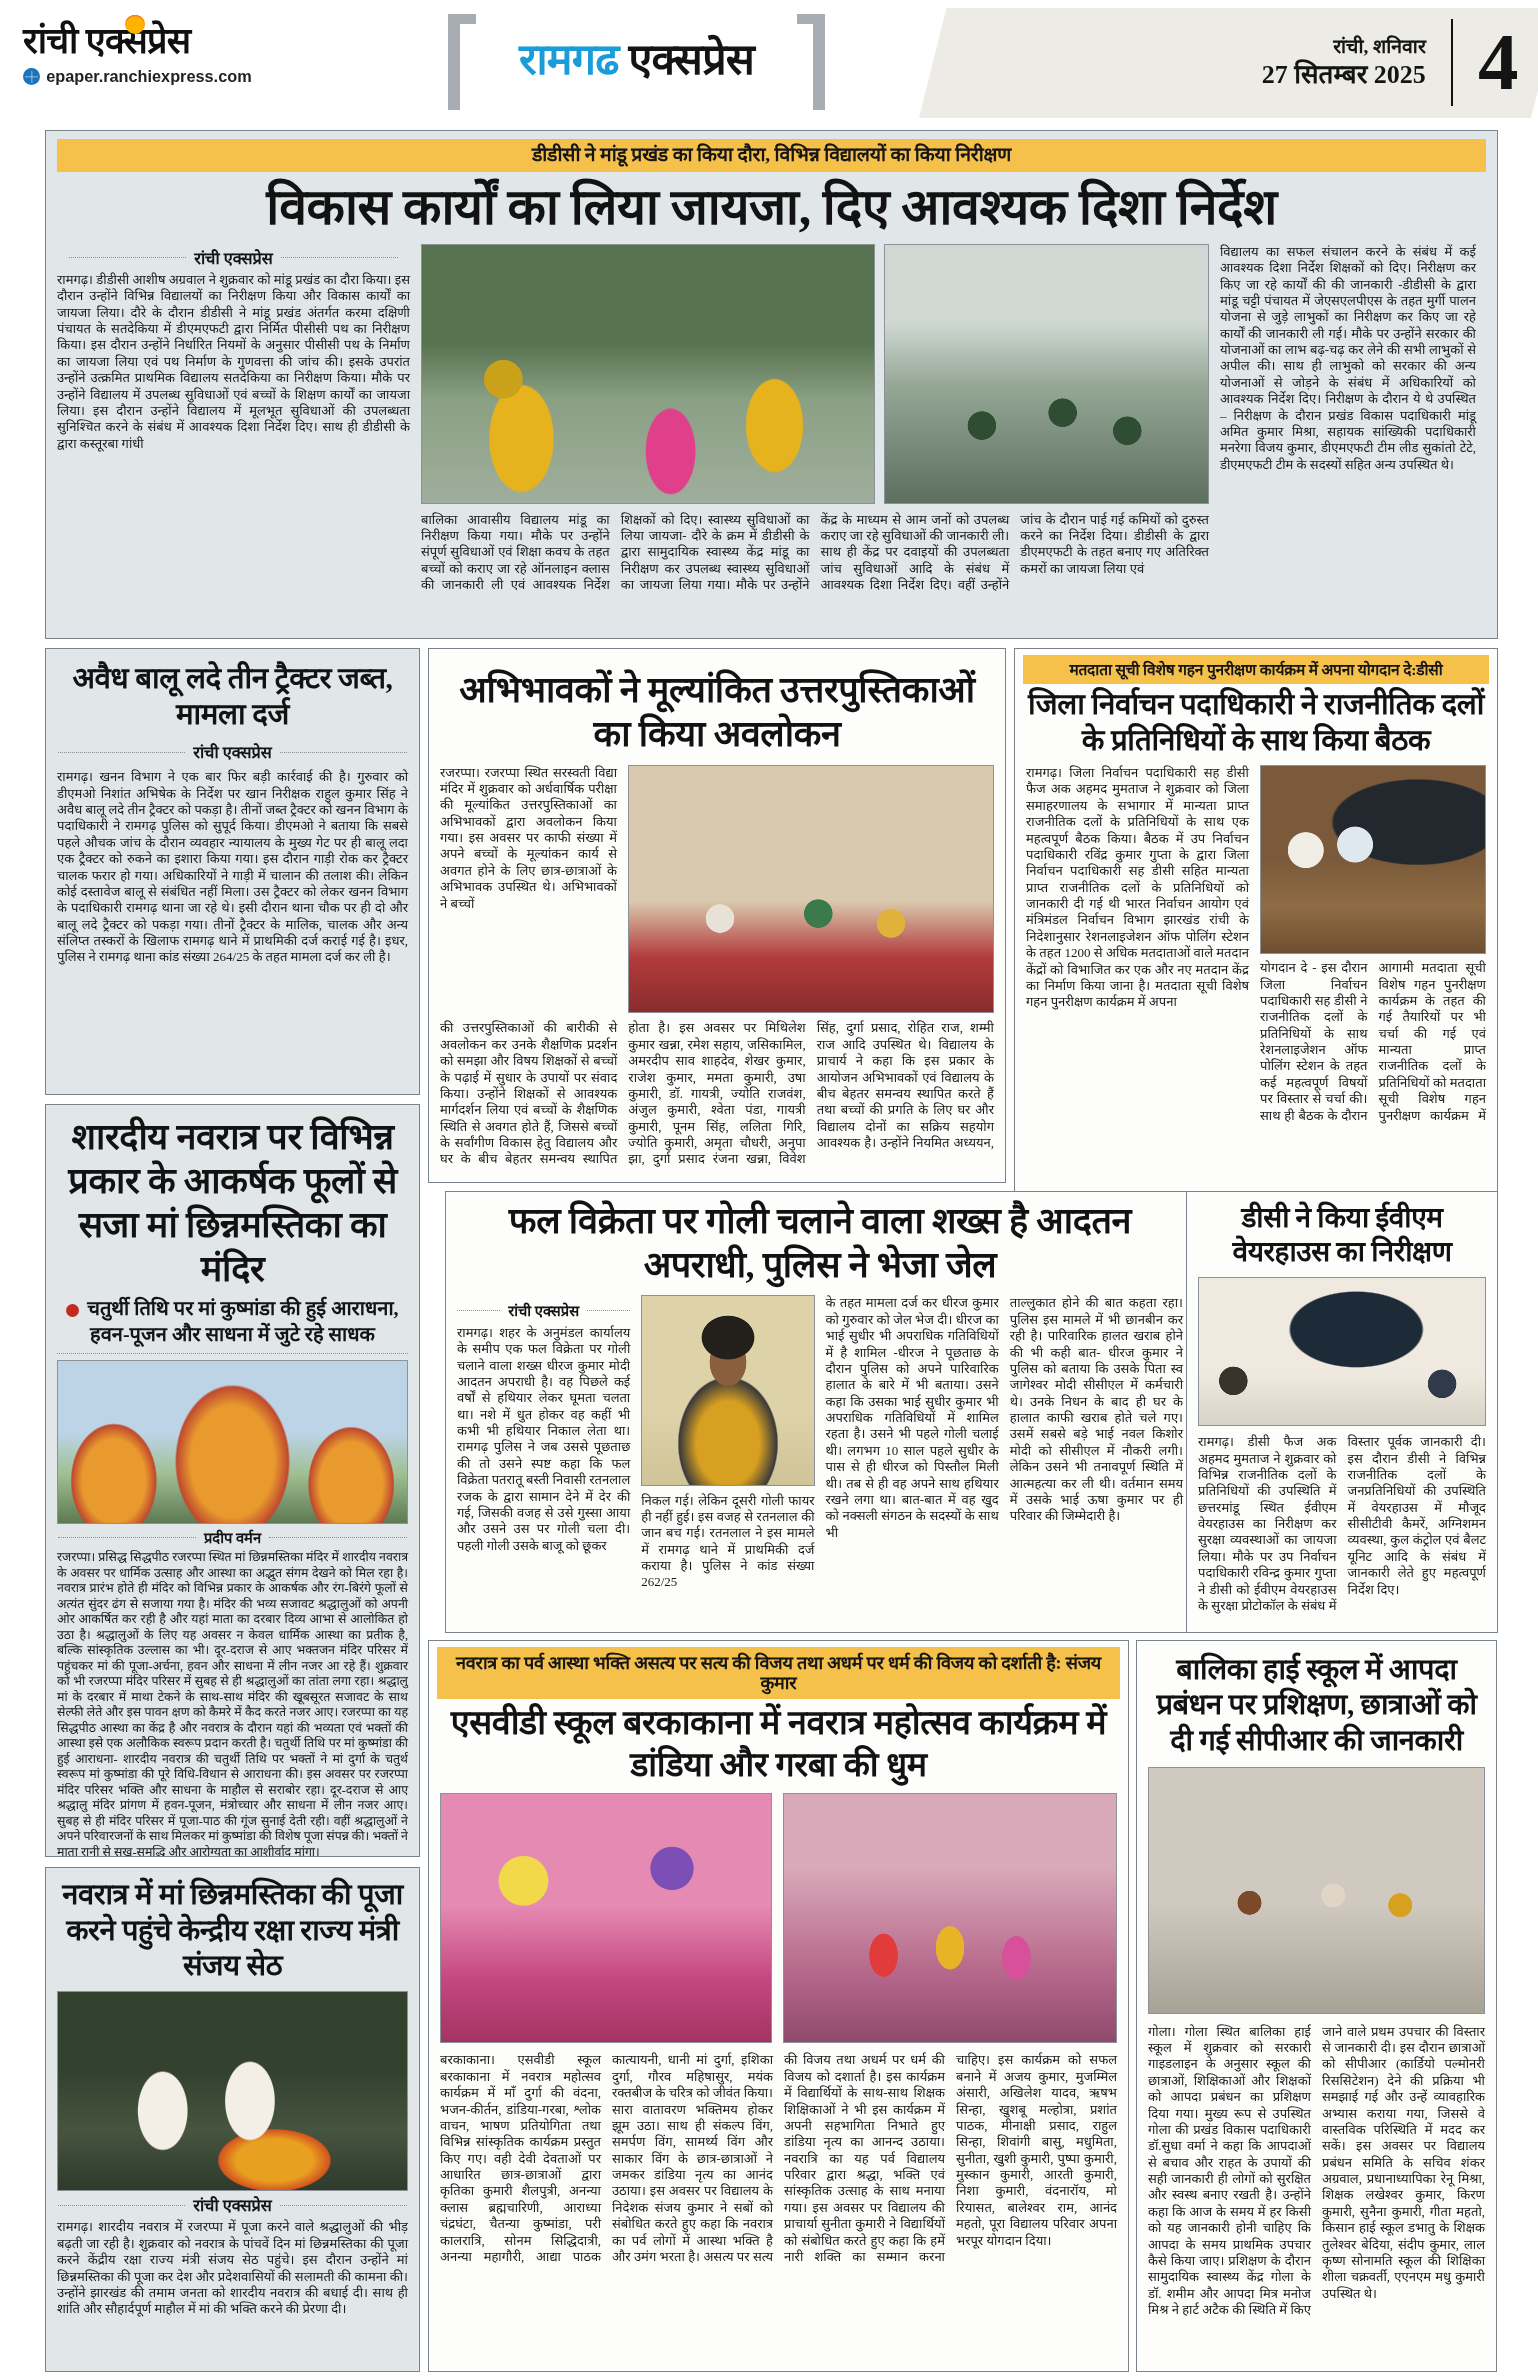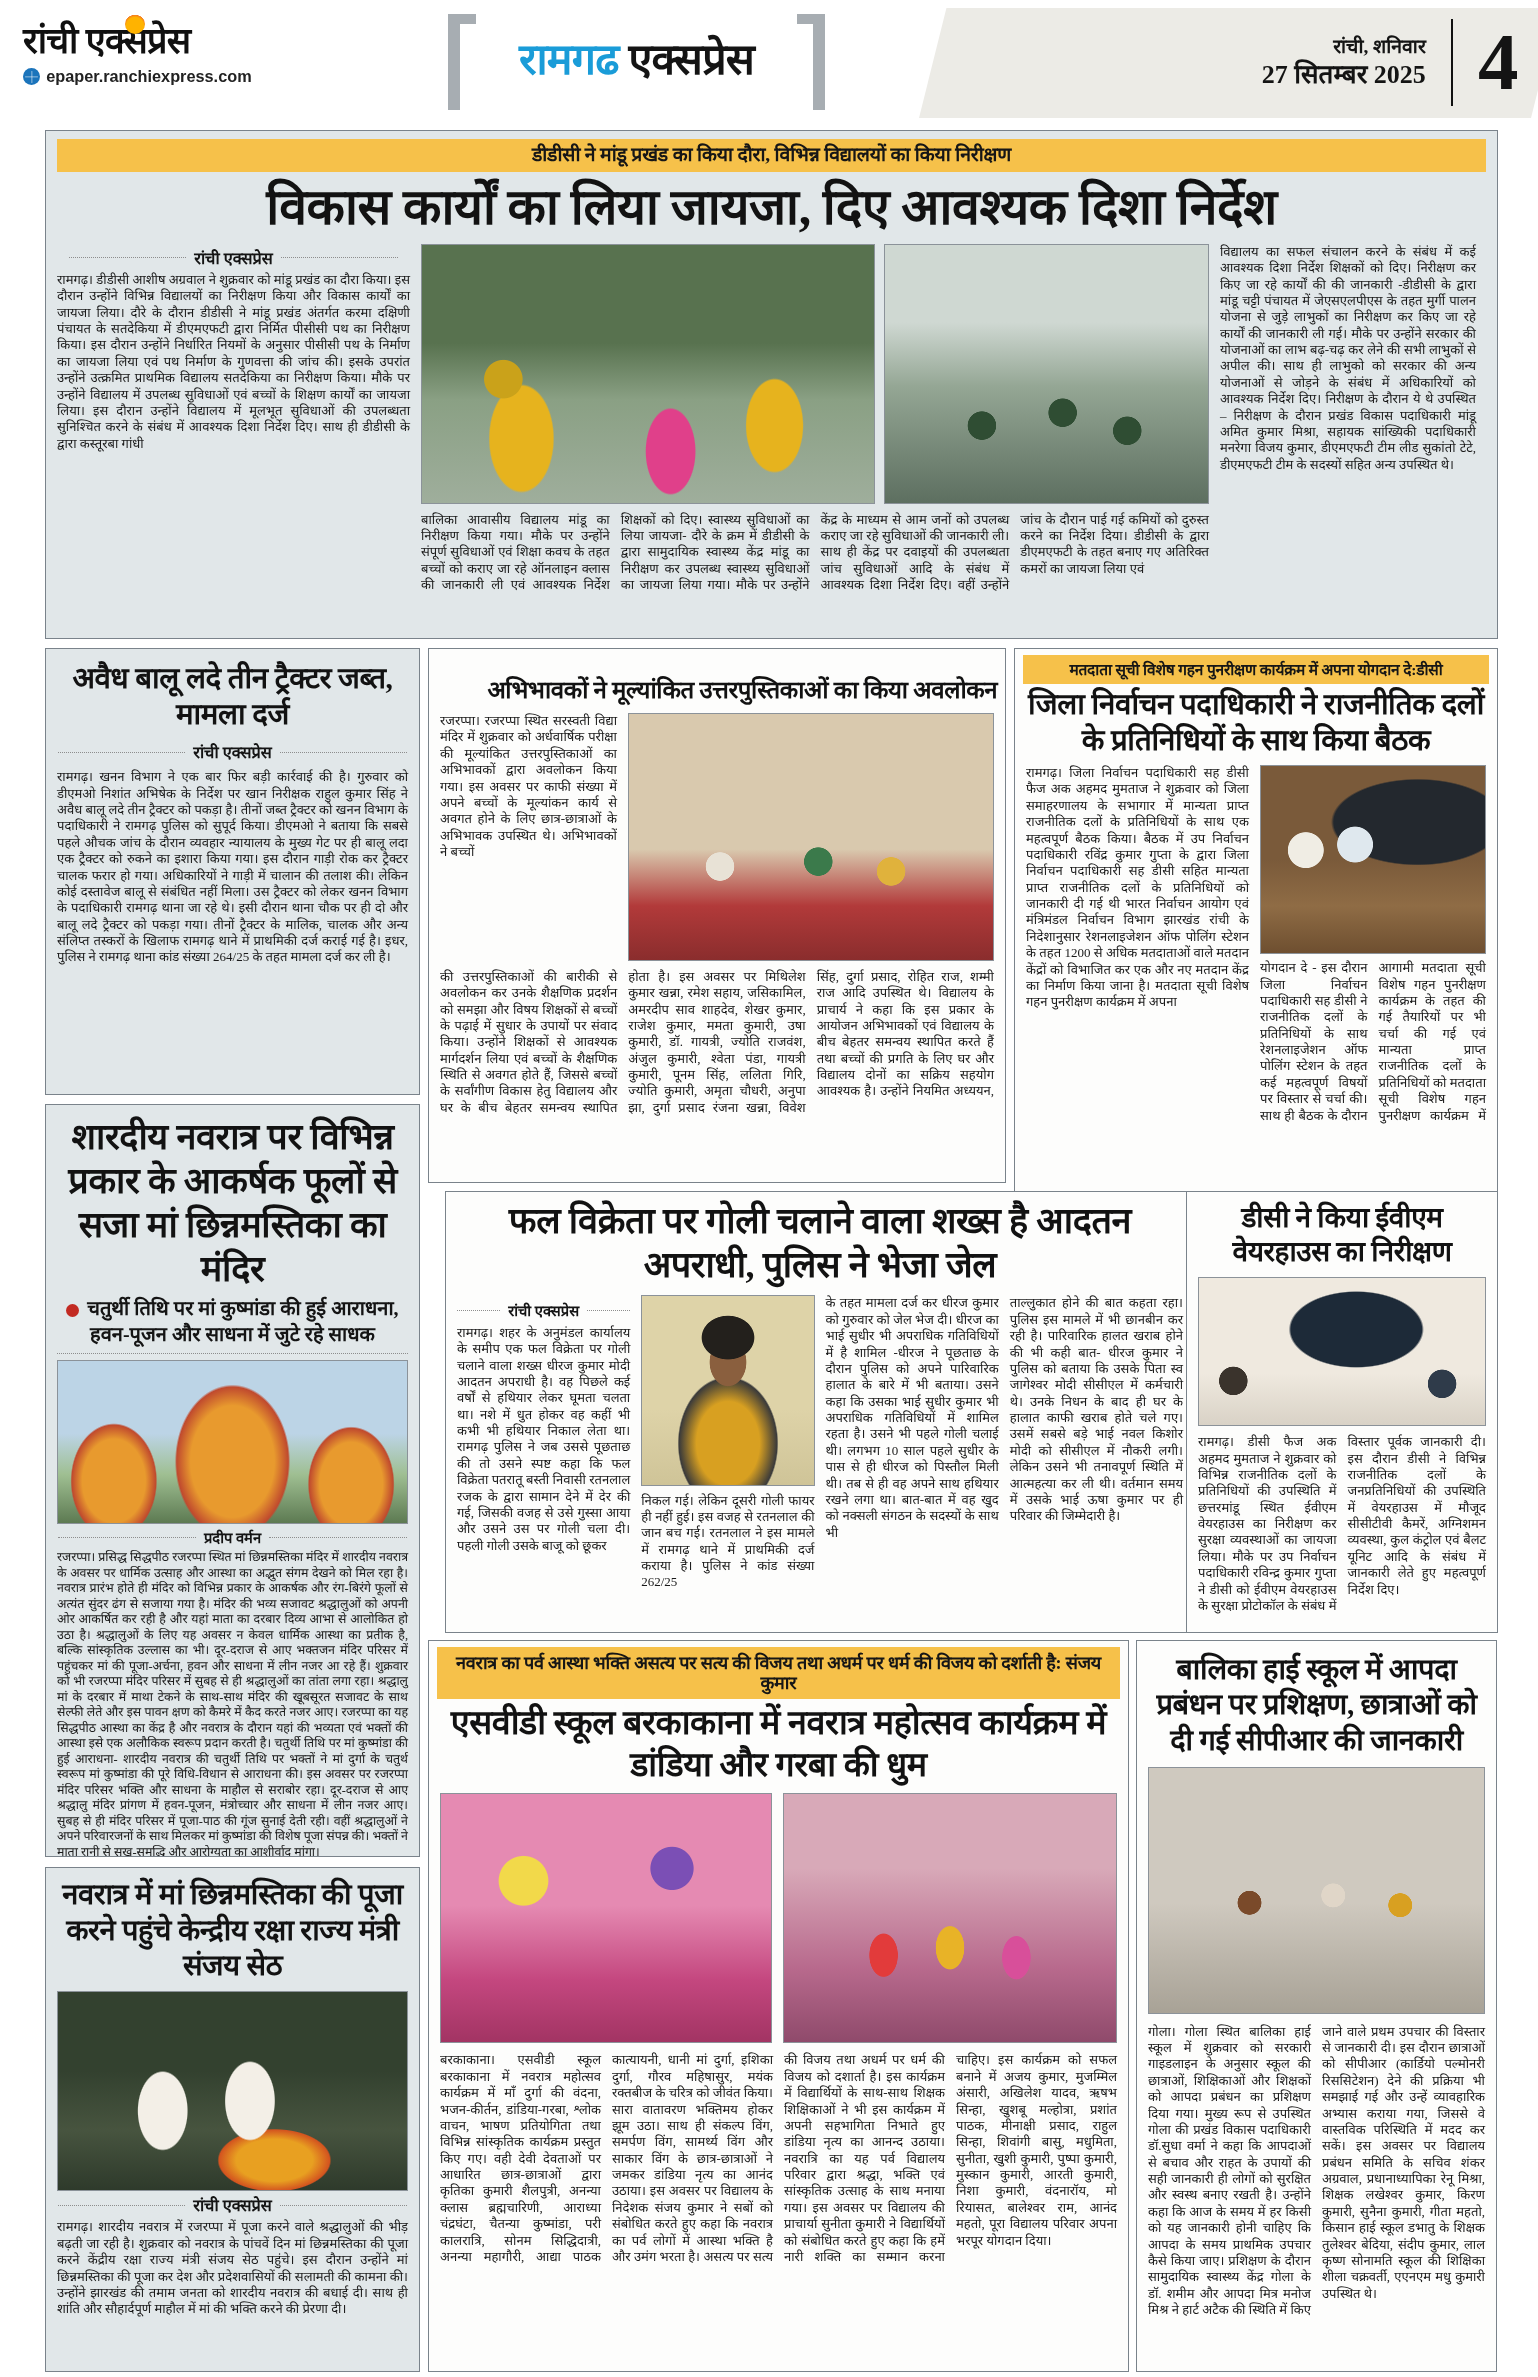--- a/index.html
+++ b/index.html
@@ -199,21 +199,21 @@
     <div class="photo ph-puja" style="height:200px;margin:7.8px 11px 3.1px;"></div>
     <div class="byline">
       <span class="rule"></span>
         <span>रांची एक्सप्रेस</span>
         <span class="rule"></span>
     </div>
     <div class="bt">रामगढ़। शारदीय नवरात्र में रजरप्पा में पूजा करने वाले श्रद्धालुओं की भीड़ बढ़ती जा रही है। शुक्रवार को नवरात्र के पांचवें दिन मां छिन्नमस्तिका की पूजा करने केंद्रीय रक्षा राज्य मंत्री संजय सेठ पहुंचे। इस दौरान उन्होंने मां छिन्नमस्तिका की पूजा कर देश और प्रदेशवासियों की सलामती की कामना की। उन्होंने झारखंड की तमाम जनता को शारदीय नवरात्र की बधाई दी। साथ ही शांति और सौहार्दपूर्ण माहौल में मां की भक्ति करने की प्रेरणा दी।</div>
   </div>
 
   <div class="box white" style="left:428px;top:648px;width:578px;height:535px;">
-    <div class="hl" style="font-size:24px;margin-top:27px;text-align:right;">अभिभावकों ने मूल्यांकित उत्तरपुस्तिकाओं का किया अवलोकन</div>
+    <div class="hl" style="font-size:36px;margin-top:20px;">अभिभावकों ने मूल्यांकित उत्तरपुस्तिकाओं का किया अवलोकन</div>
     <div style="display:grid;grid-template-columns:177px 1fr;column-gap:11px;margin:7.8px 11px 0;">
       <div class="bt" style="margin:0;">रजरप्पा। रजरप्पा स्थित सरस्वती विद्या मंदिर में शुक्रवार को अर्धवार्षिक परीक्षा की मूल्यांकित उत्तरपुस्तिकाओं का अभिभावकों द्वारा अवलोकन किया गया। इस अवसर पर काफी संख्या में अपने बच्चों के मूल्यांकन कार्य से अवगत होने के लिए छात्र-छात्राओं के अभिभावक उपस्थित थे। अभिभावकों ने बच्चों</div>
       <div class="photo ph-parents" style="height:248px;"></div>
     </div>
     <div class="bt cols3" style="margin:7.8px 11px 0;height:163px;">की उत्तरपुस्तिकाओं की बारीकी से अवलोकन कर उनके शैक्षणिक प्रदर्शन को समझा और विषय शिक्षकों से बच्चों के पढ़ाई में सुधार के उपायों पर संवाद किया। उन्होंने शिक्षकों से आवश्यक मार्गदर्शन लिया एवं बच्चों के शैक्षणिक स्थिति से अवगत होते हैं, जिससे बच्चों के सर्वांगीण विकास हेतु विद्यालय और घर के बीच बेहतर समन्वय स्थापित होता है। इस अवसर पर मिथिलेश कुमार खन्ना, रमेश सहाय, जसिकामिल, अमरदीप साव शाहदेव, शेखर कुमार, राजेश कुमार, ममता कुमारी, उषा कुमारी, डॉ. गायत्री, ज्योति राजवंश, अंजुल कुमारी, श्वेता पंडा, गायत्री कुमारी, पूनम सिंह, ललिता गिरि, ज्योति कुमारी, अमृता चौधरी, अनुपा झा, दुर्गा प्रसाद रंजना खन्ना, विवेश सिंह, दुर्गा प्रसाद, रोहित राज, शम्मी राज आदि उपस्थित थे। विद्यालय के प्राचार्य ने कहा कि इस प्रकार के आयोजन अभिभावकों एवं विद्यालय के बीच बेहतर समन्वय स्थापित करते हैं तथा बच्चों की प्रगति के लिए घर और विद्यालय दोनों का सक्रिय सहयोग आवश्यक है। उन्होंने नियमित अध्ययन, समयबद्ध दिनचर्या और अनुशासन के पालन पर विशेष बल दिया।</div>
   </div>
 
   <div class="box white" style="left:1014px;top:648px;width:484px;height:607px;">
     <div class="kicker small">मतदाता सूची विशेष गहन पुनरीक्षण कार्यक्रम में अपना योगदान दे:डीसी</div>
     <div class="hl" style="font-size:29.5px;">जिला निर्वाचन पदाधिकारी ने राजनीतिक दलों के प्रतिनिधियों के साथ किया बैठक</div>

